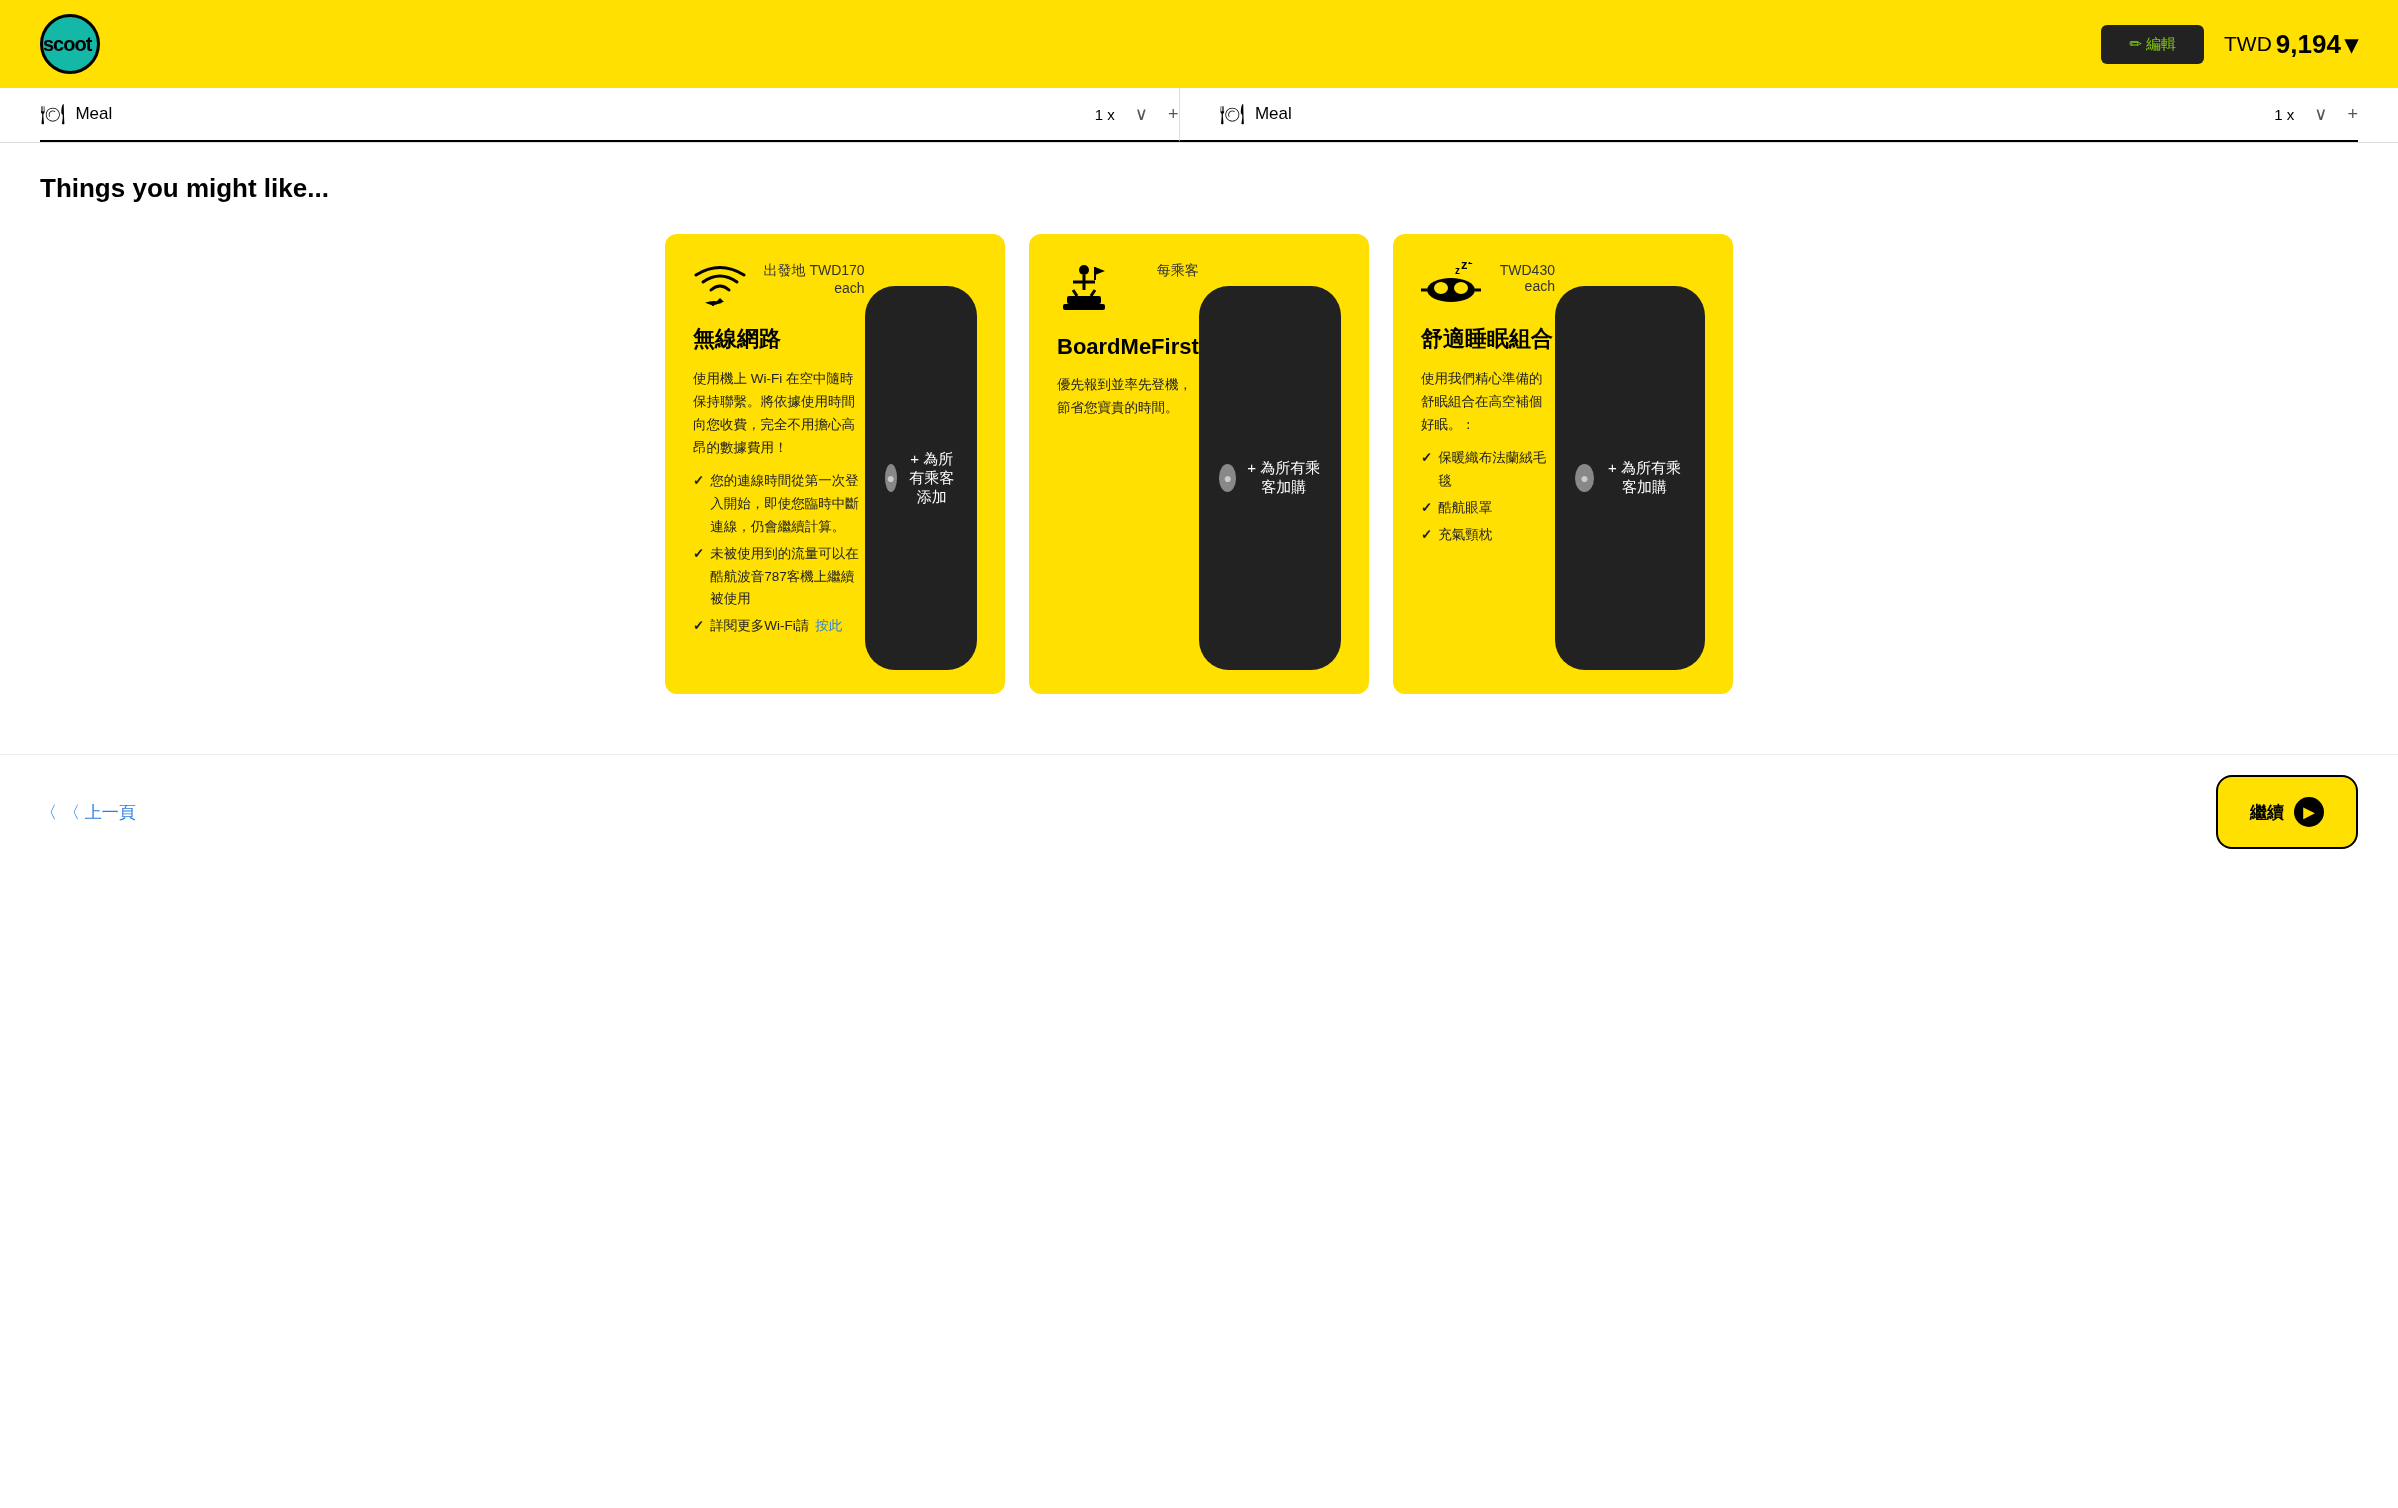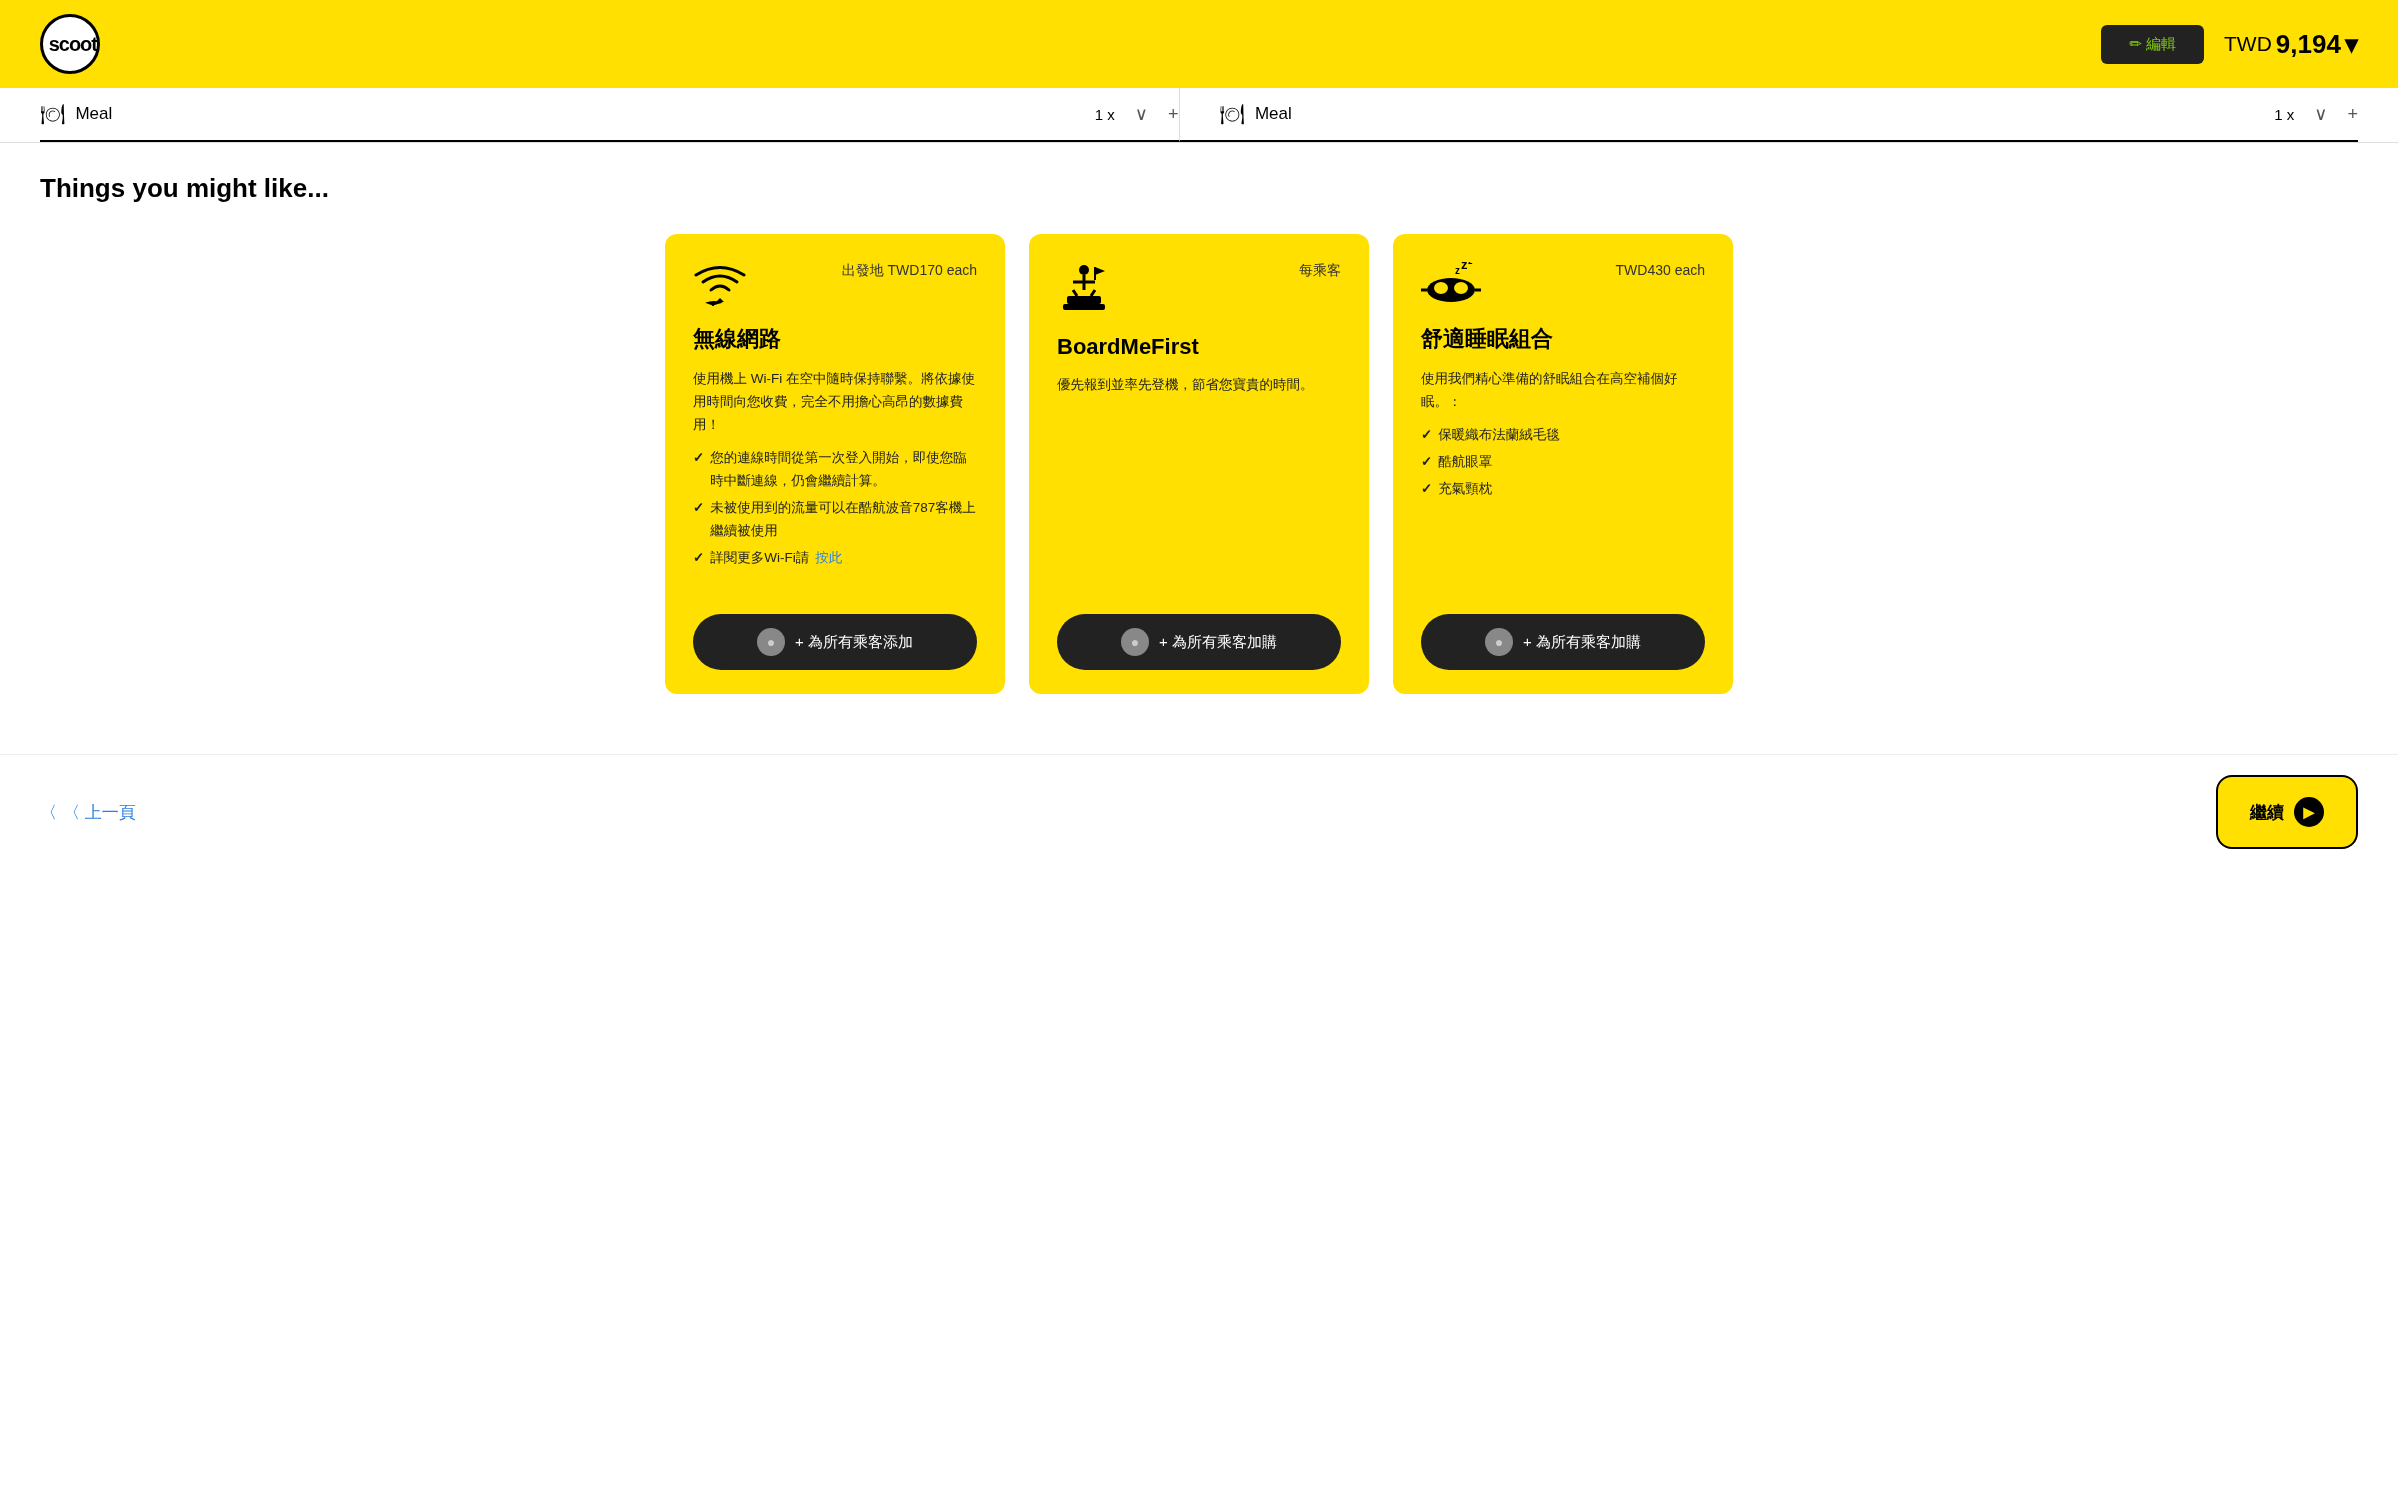--- a/index.html
+++ b/index.html
@@ -8,23 +8,23 @@
     
     .header {
       background: #FFE000;
       padding: 14px 40px;
       display: flex;
       align-items: center;
       justify-content: space-between;
     }
     .logo-circle {
       width: 60px; height: 60px;
-      background: #ffffff;
+      background: #14b8a6;
       border-radius: 50%;
-      display: flex; align-items: center; justify-content: flex-end;
+      display: flex; align-items: center; justify-content: flex-start;
       border: 3px solid #000;
     }
     .header-center {
       font-size: 18px;
       color: #000;
       text-align: center;
       flex: 1;
     }
     .header-center .route { text-decoration: underline dotted; }
     .header-center .bold { font-weight: 700; }
@@ -110,21 +110,21 @@
       gap: 24px;
       justify-content: center;
     }
 
     .card {
       background: #FFE000;
       border-radius: 12px;
       padding: 28px 28px 24px;
       width: 340px;
       display: flex;
-      flex-direction: column;
+      flex-direction: row;
       justify-content: space-between;
       min-height: 460px;
     }
 
     .card-header {
       display: flex;
       justify-content: space-between;
       align-items: flex-start;
       margin-bottom: 14px;
     }

